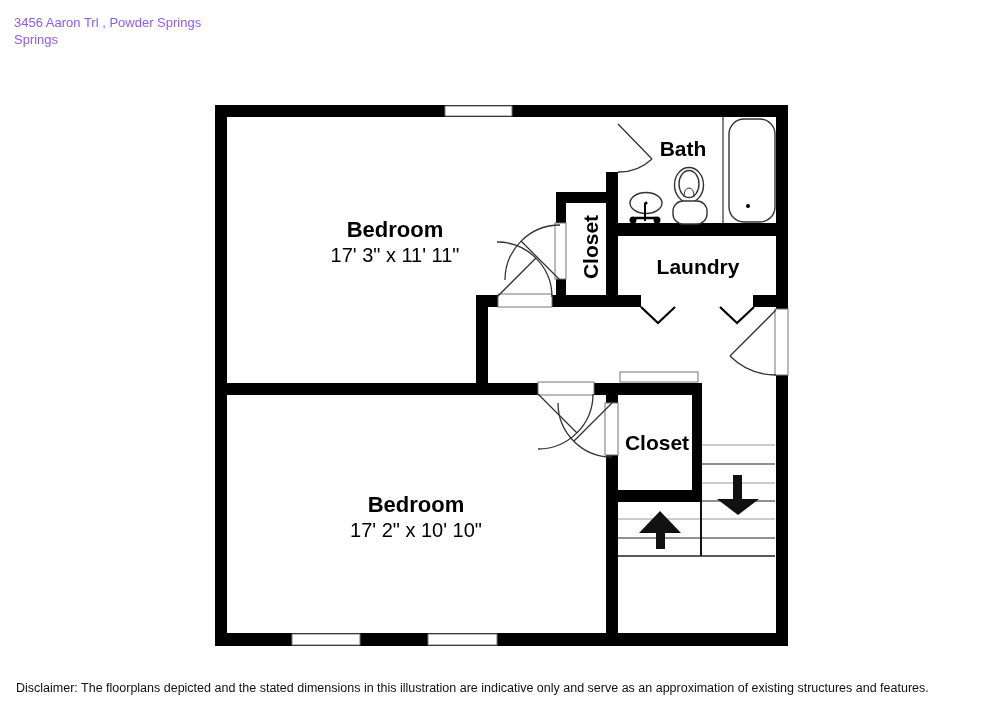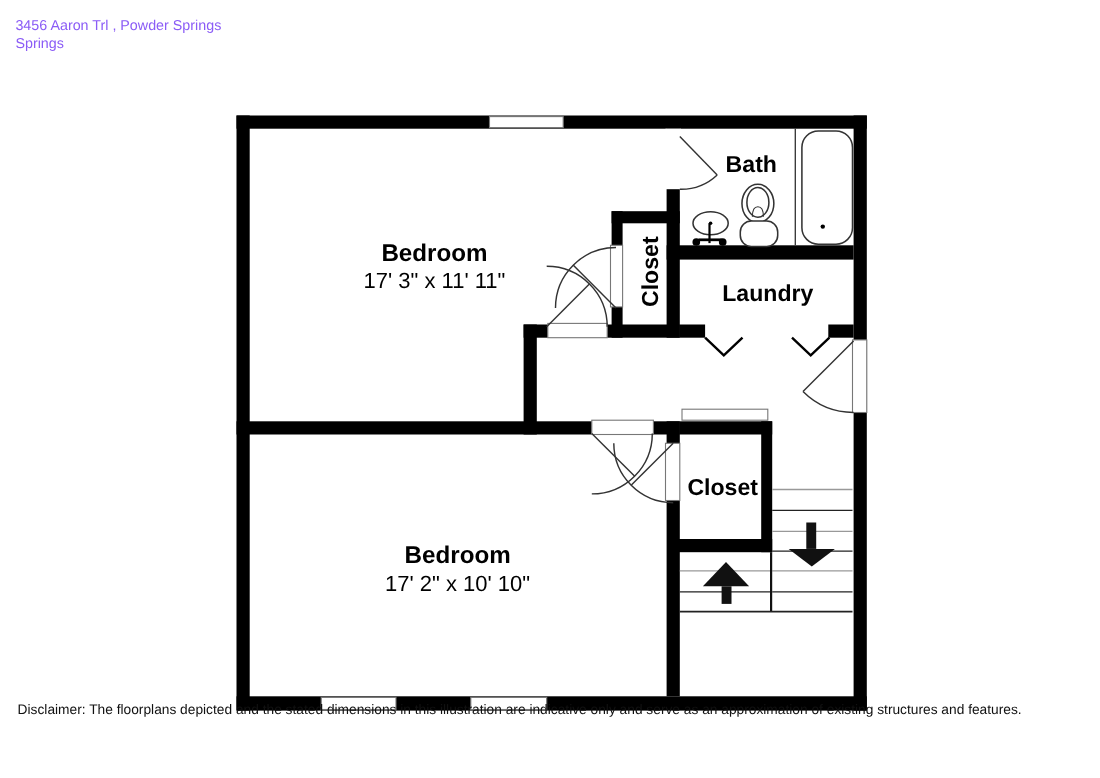--- a/index.html
+++ b/index.html
@@ -1,20 +1,20 @@
 <!DOCTYPE html>
 <html><head>
 <meta charset="utf-8">
 <style>
   html,body{margin:0;padding:0;background:#ffffff;}
   #page{position:relative;width:1000px;height:707px;background:#fff;
         font-family:"Liberation Sans", sans-serif;color:#000;overflow:hidden;}
   #header{position:absolute;left:14px;top:14px;font-size:13px;line-height:17px;color:#8b5cf6;}
   #plan-svg{position:absolute;left:0;top:0;}
-  #disclaimer{position:absolute;left:16px;top:635px;font-size:12.5px;line-height:20.5px;color:#111;}
+  #disclaimer{position:absolute;left:16px;top:678px;font-size:12.5px;line-height:20.5px;color:#111;}
   text{font-family:"Liberation Sans", sans-serif;fill:#000;}
   .room-name{font-size:22px;font-weight:bold;}
   .room-dims{font-size:20px;}
   .room-name-sm{font-size:21px;font-weight:bold;}
   .wall{fill:#000;stroke:none;}
   .win{fill:#fff;stroke:#777;stroke-width:1;}
   .panel{fill:#fff;stroke:#777;stroke-width:1;}
   .erase{fill:#fff;stroke:none;}
   .swing{fill:none;stroke:#333;stroke-width:1.3;}
   .vmark{fill:none;stroke:#000;stroke-width:2.2;}

